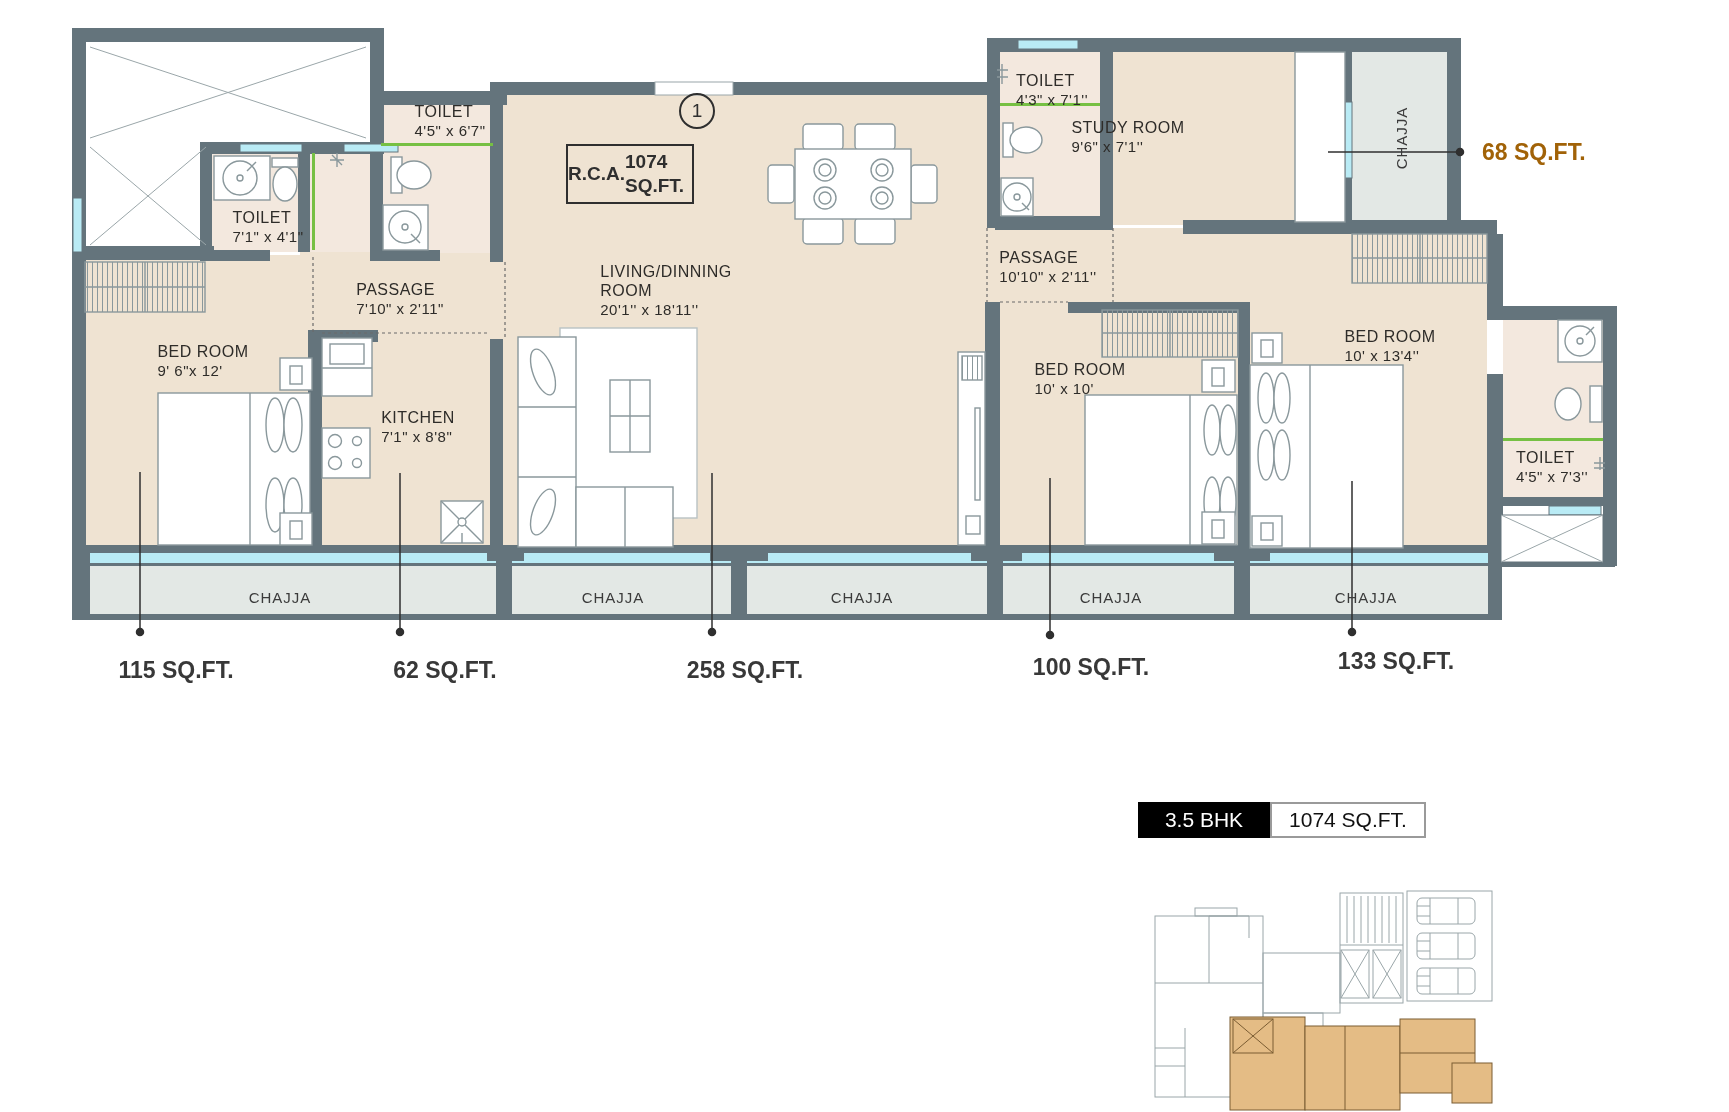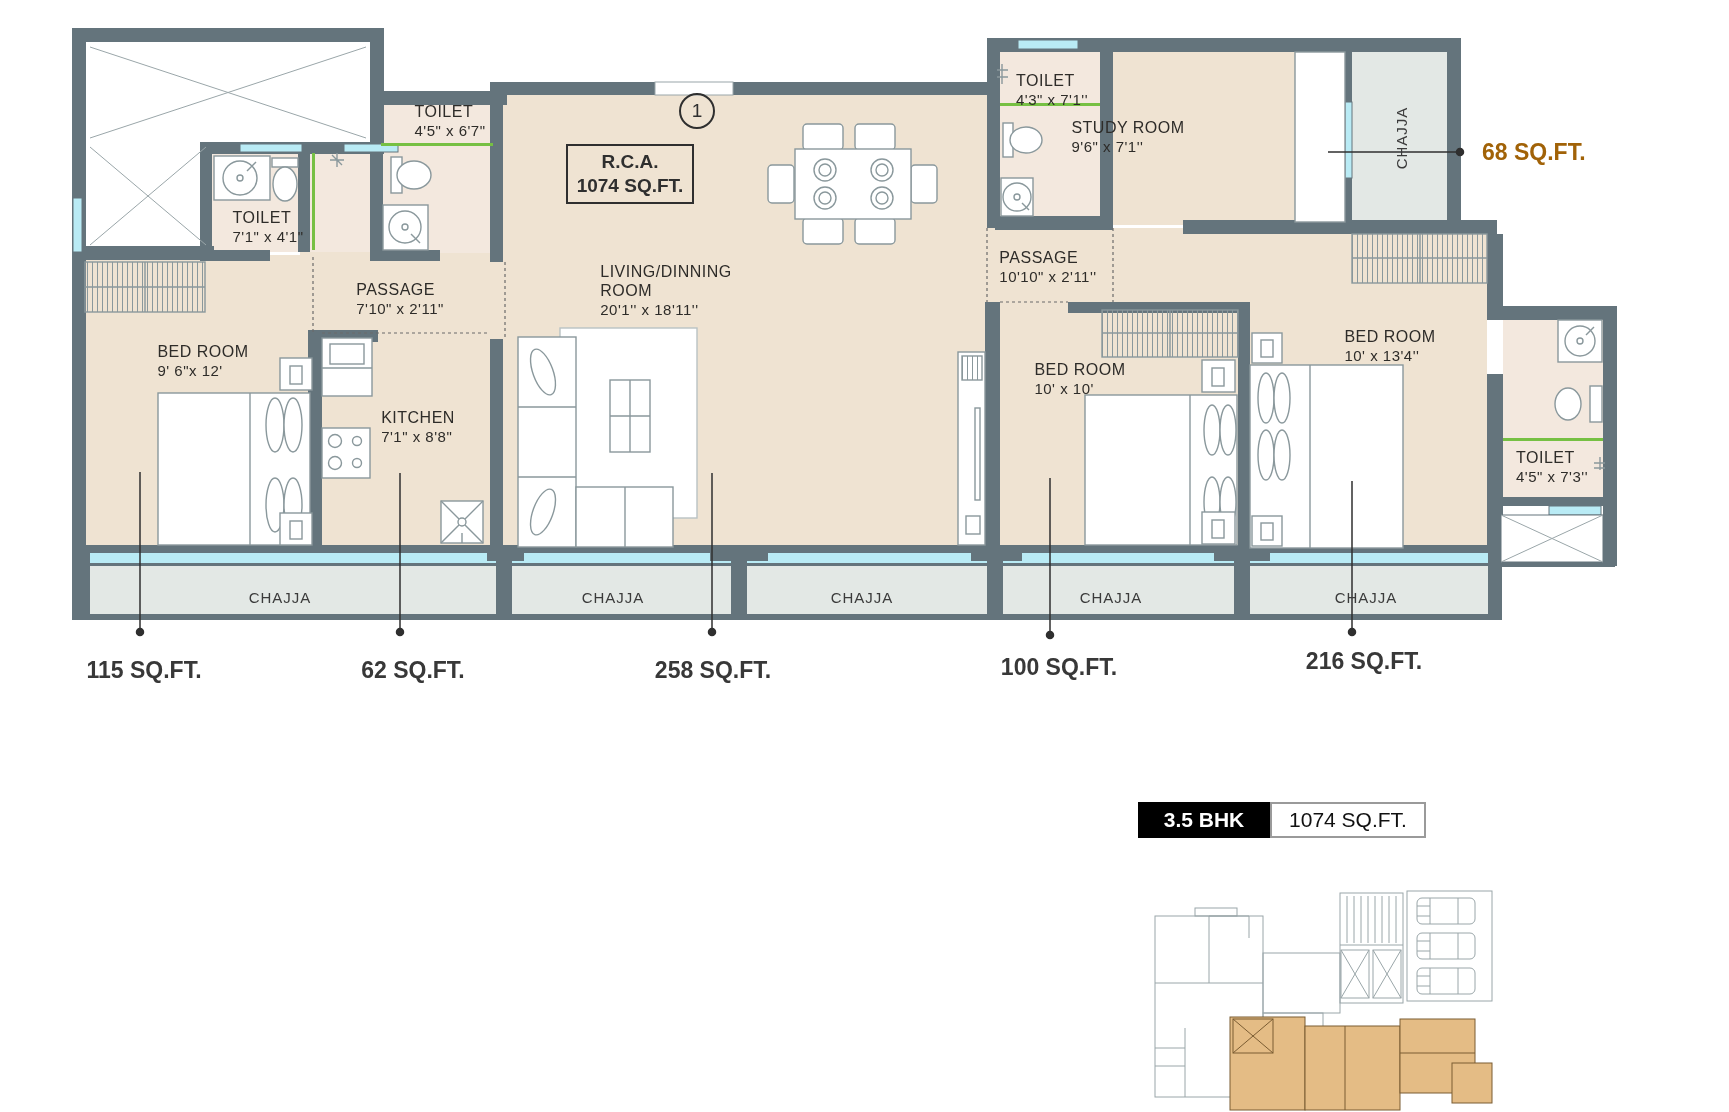--- a/index.html
+++ b/index.html
@@ -4,28 +4,28 @@
 <style>
   html,body{margin:0;padding:0;background:#fff;}
   body{width:1729px;height:1112px;position:relative;font-family:"Liberation Sans","DejaVu Sans",sans-serif;}
   .stage{position:absolute;left:0;top:0;width:1729px;height:1112px;background:#fff;overflow:hidden;}
   .stage svg{position:absolute;left:0;top:0;}
   .lbl{position:absolute;transform:translate(-50%,-50%);text-align:left;color:#2e2c29;white-space:nowrap;letter-spacing:.5px;}
   .lbl .l1{display:block;font-size:16px;line-height:19px;}
   .lbl .l2{display:block;font-size:15px;line-height:19px;}
   .chajja-lbl{position:absolute;transform:translate(-50%,-50%);font-size:15px;letter-spacing:1px;color:#3b3b3b;white-space:nowrap;}
   .chajja-vert{position:absolute;transform:translate(-50%,-50%) rotate(-90deg);font-size:15px;letter-spacing:1px;color:#3b3b3b;white-space:nowrap;}
-  .callout{position:absolute;transform:translate(-50%,-50%);font-size:23px;font-weight:700;color:#383838;white-space:nowrap;}
+  .callout{position:absolute;transform:translate(-50%,-50%);font-size:23px;font-weight:700;color:#383838;white-space:nowrap;margin-left:32px;}
   .callout-left{position:absolute;font-size:23px;font-weight:700;color:#a16207;white-space:nowrap;}
-  .rca-box{position:absolute;left:566px;top:144px;width:124px;height:56px;border:2px solid #2f2f2f;display:flex;flex-direction:column;align-items:center;justify-content:center;color:#2f2f2f;font-weight:700;}
+  .rca-box{position:absolute;left:566px;top:144px;width:124px;height:56px;border:2px solid #2f2f2f;display:flex;flex-direction:row;align-items:center;justify-content:center;color:#2f2f2f;font-weight:700;}
   .rca-box .r1{font-size:19px;line-height:24px;}
   .rca-box .r2{font-size:19px;line-height:24px;}
   .unit-circle{position:absolute;left:679px;top:93px;width:32px;height:32px;border:2px solid #2f2f2f;border-radius:50%;display:flex;align-items:center;justify-content:center;font-size:19px;color:#2f2f2f;}
   .badge{position:absolute;left:1138px;top:802px;display:flex;}
-  .badge-dark{width:132px;height:36px;background:#000;color:#fff;display:flex;align-items:center;justify-content:center;font-size:21px;font-weight:bold;}
+  .badge-dark{width:132px;height:36px;background:#000;color:#fff;display:flex;align-items:center;justify-content:center;font-size:21px;}
   .badge-light{width:156px;height:36px;background:#fff;color:#111;border:2px solid #9a9a9a;box-sizing:border-box;display:flex;align-items:center;justify-content:center;font-size:21px;}
 </style>
 </head>
 <body>
 
 <div class="stage">
 
 <svg width="1729" height="1112" viewBox="0 0 1729 1112">
   <defs>
     <pattern id="hatch" width="5" height="8" patternUnits="userSpaceOnUse">
@@ -422,21 +422,21 @@
 <div class="chajja-lbl" style="left:613px;top:597px">CHAJJA</div>
 <div class="chajja-lbl" style="left:862px;top:597px">CHAJJA</div>
 <div class="chajja-lbl" style="left:1111px;top:597px">CHAJJA</div>
 <div class="chajja-lbl" style="left:1366px;top:597px">CHAJJA</div>
 <div class="chajja-vert" style="left:1401px;top:138px">CHAJJA</div>
 
 <div class="callout" style="left:144px;top:670px">115 SQ.FT.</div>
 <div class="callout" style="left:413px;top:670px">62 SQ.FT.</div>
 <div class="callout" style="left:713px;top:670px">258 SQ.FT.</div>
 <div class="callout" style="left:1059px;top:667px">100 SQ.FT.</div>
-<div class="callout" style="left:1364px;top:661px">216 SQ.FT.</div>
+<div class="callout" style="left:1364px;top:661px">133 SQ.FT.</div>
 <div class="callout-left" style="left:1482px;top:139px">68 SQ.FT.</div>
 
 <div class="badge">
   <div class="badge-dark">3.5 BHK</div>
   <div class="badge-light">1074 SQ.FT.</div>
 </div>
 
 </div>
 
 </body></html>

